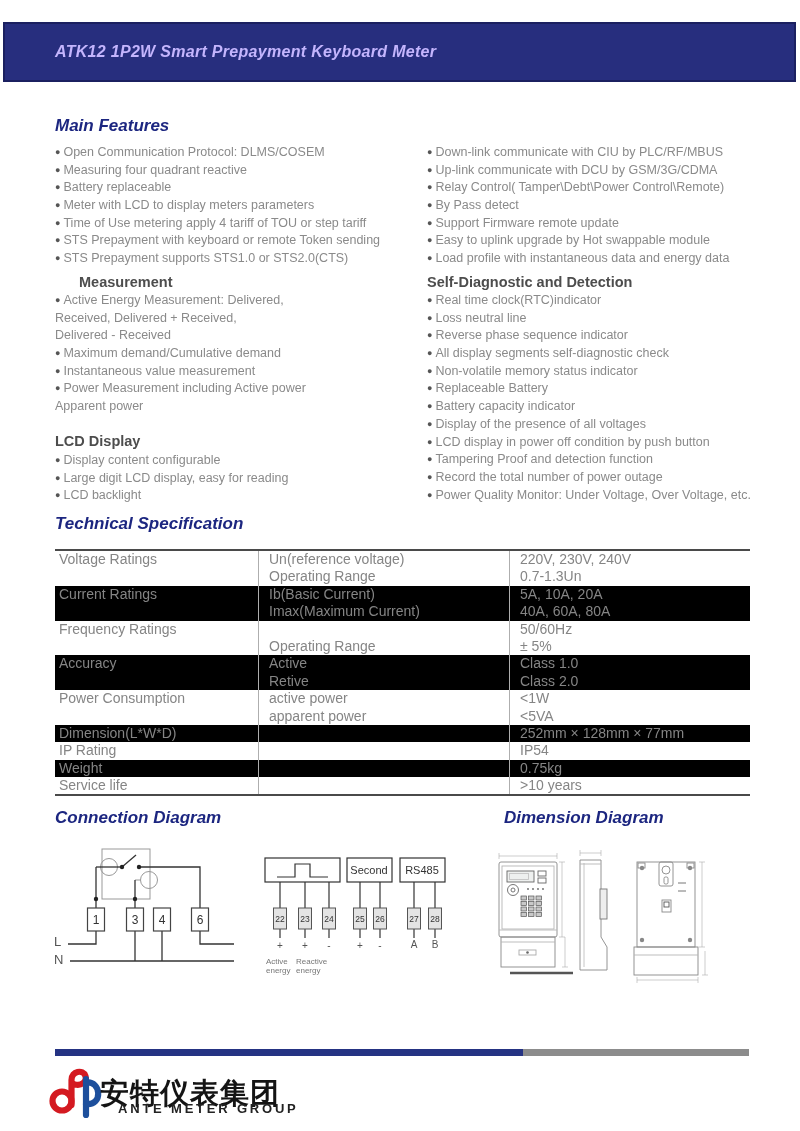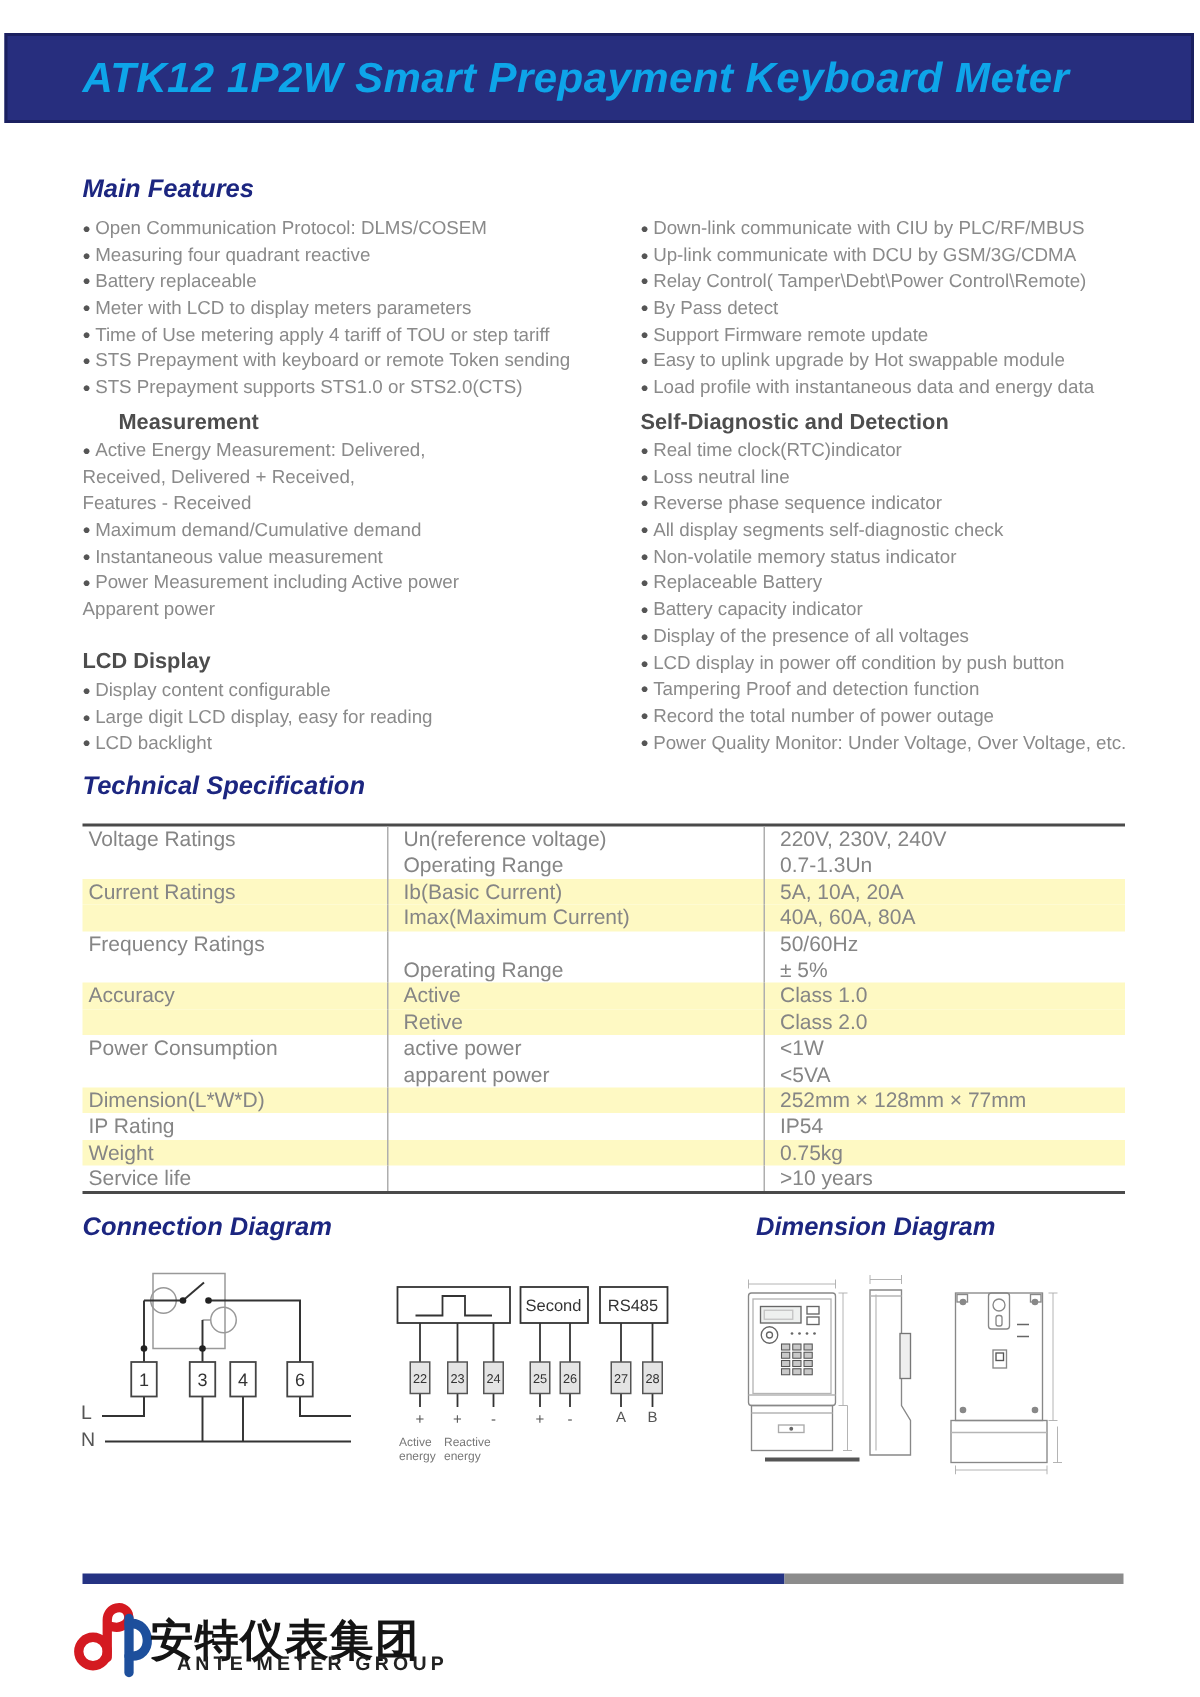--- a/index.html
+++ b/index.html
@@ -2,40 +2,40 @@
 <html><head>
 <meta charset="utf-8">
 <style>
   html,body{margin:0;padding:0;background:#fff;}
   .page{position:relative;width:800px;height:1131px;background:#ffffff;
         font-family:"Liberation Sans",sans-serif;overflow:hidden;}
 
   
   .banner{position:absolute;left:3px;top:22px;width:789px;height:56px;
           background:#272e7e;border:2px solid #1b2060;display:flex;align-items:center;}
-  .banner h1{margin:0 0 0 50px;color:#0ea5e9;font-size:28px;font-style:italic;
+  .banner h1{margin:0 0 0 50px;color:#c4b5fd;font-size:16px;font-style:italic;
              font-weight:bold;letter-spacing:.3px;}
 
   
   .sec-head{position:absolute;margin:0;color:#1c2680;font-size:17px;
             font-style:italic;font-weight:bold;white-space:nowrap;}
   .sub-head{position:absolute;margin:0;color:#4d4d4d;font-size:14.5px;
             font-weight:bold;white-space:nowrap;}
 
   
   .blist{position:absolute;font-size:12.5px;color:#8a8a8a;}
   .bi{height:17.7px;line-height:17.7px;white-space:nowrap;}
   .blt{color:#555;font-size:9px;margin-right:3px;vertical-align:1px;}
 
   
   .spec-table{position:absolute;left:55px;top:549px;width:695px;
               border-top:2px solid #4a4a4a;border-bottom:2px solid #4a4a4a;
               font-size:14px;color:#858585;}
   .srow{display:flex;height:17.4px;line-height:17.4px;}
-  .srow.shade{background:#fef9c3;}
+  .srow.shade{background:#000000;}
   .c1{width:204px;padding-left:4px;box-sizing:border-box;border-right:1px solid #aeaeae;white-space:nowrap;}
   .c2{width:251px;padding-left:10px;box-sizing:border-box;border-right:1px solid #aeaeae;white-space:nowrap;}
   .c3{flex:1;padding-left:10px;white-space:nowrap;}
 
   .diagram{position:absolute;}
 
   
   .bar{position:absolute;height:7px;top:1049px;}
   .bar-blue{left:55px;width:468px;background:#253383;}
   .bar-gray{left:523px;width:226px;background:#8c8c8c;}
@@ -70,21 +70,21 @@
       <div class="bi"><span class="blt">●</span>By Pass detect</div>
       <div class="bi"><span class="blt">●</span>Support Firmware remote update</div>
       <div class="bi"><span class="blt">●</span>Easy to uplink upgrade by Hot swappable module</div>
       <div class="bi"><span class="blt">●</span>Load profile with instantaneous data and energy data</div>
     </div>
 
   <h3 class="sub-head" style="left:55px;top:274px;margin-left:24px;">Measurement</h3>
   <div class="blist" style="left:55px;top:292px;" id="list-measurement">
       <div class="bi"><span class="blt">●</span>Active Energy Measurement: Delivered,</div>
       <div class="bi">Received, Delivered + Received,</div>
-      <div class="bi">Features - Received</div>
+      <div class="bi">Delivered - Received</div>
       <div class="bi"><span class="blt">●</span>Maximum demand/Cumulative demand</div>
       <div class="bi"><span class="blt">●</span>Instantaneous value measurement</div>
       <div class="bi"><span class="blt">●</span>Power Measurement including Active power</div>
       <div class="bi">Apparent power</div>
     </div>
 
   <h3 class="sub-head" style="left:427px;top:274px;">Self-Diagnostic and Detection</h3>
   <div class="blist" style="left:427px;top:292px;" id="list-selfdiag">
       <div class="bi"><span class="blt">●</span>Real time clock(RTC)indicator</div>
       <div class="bi"><span class="blt">●</span>Loss neutral line</div>

